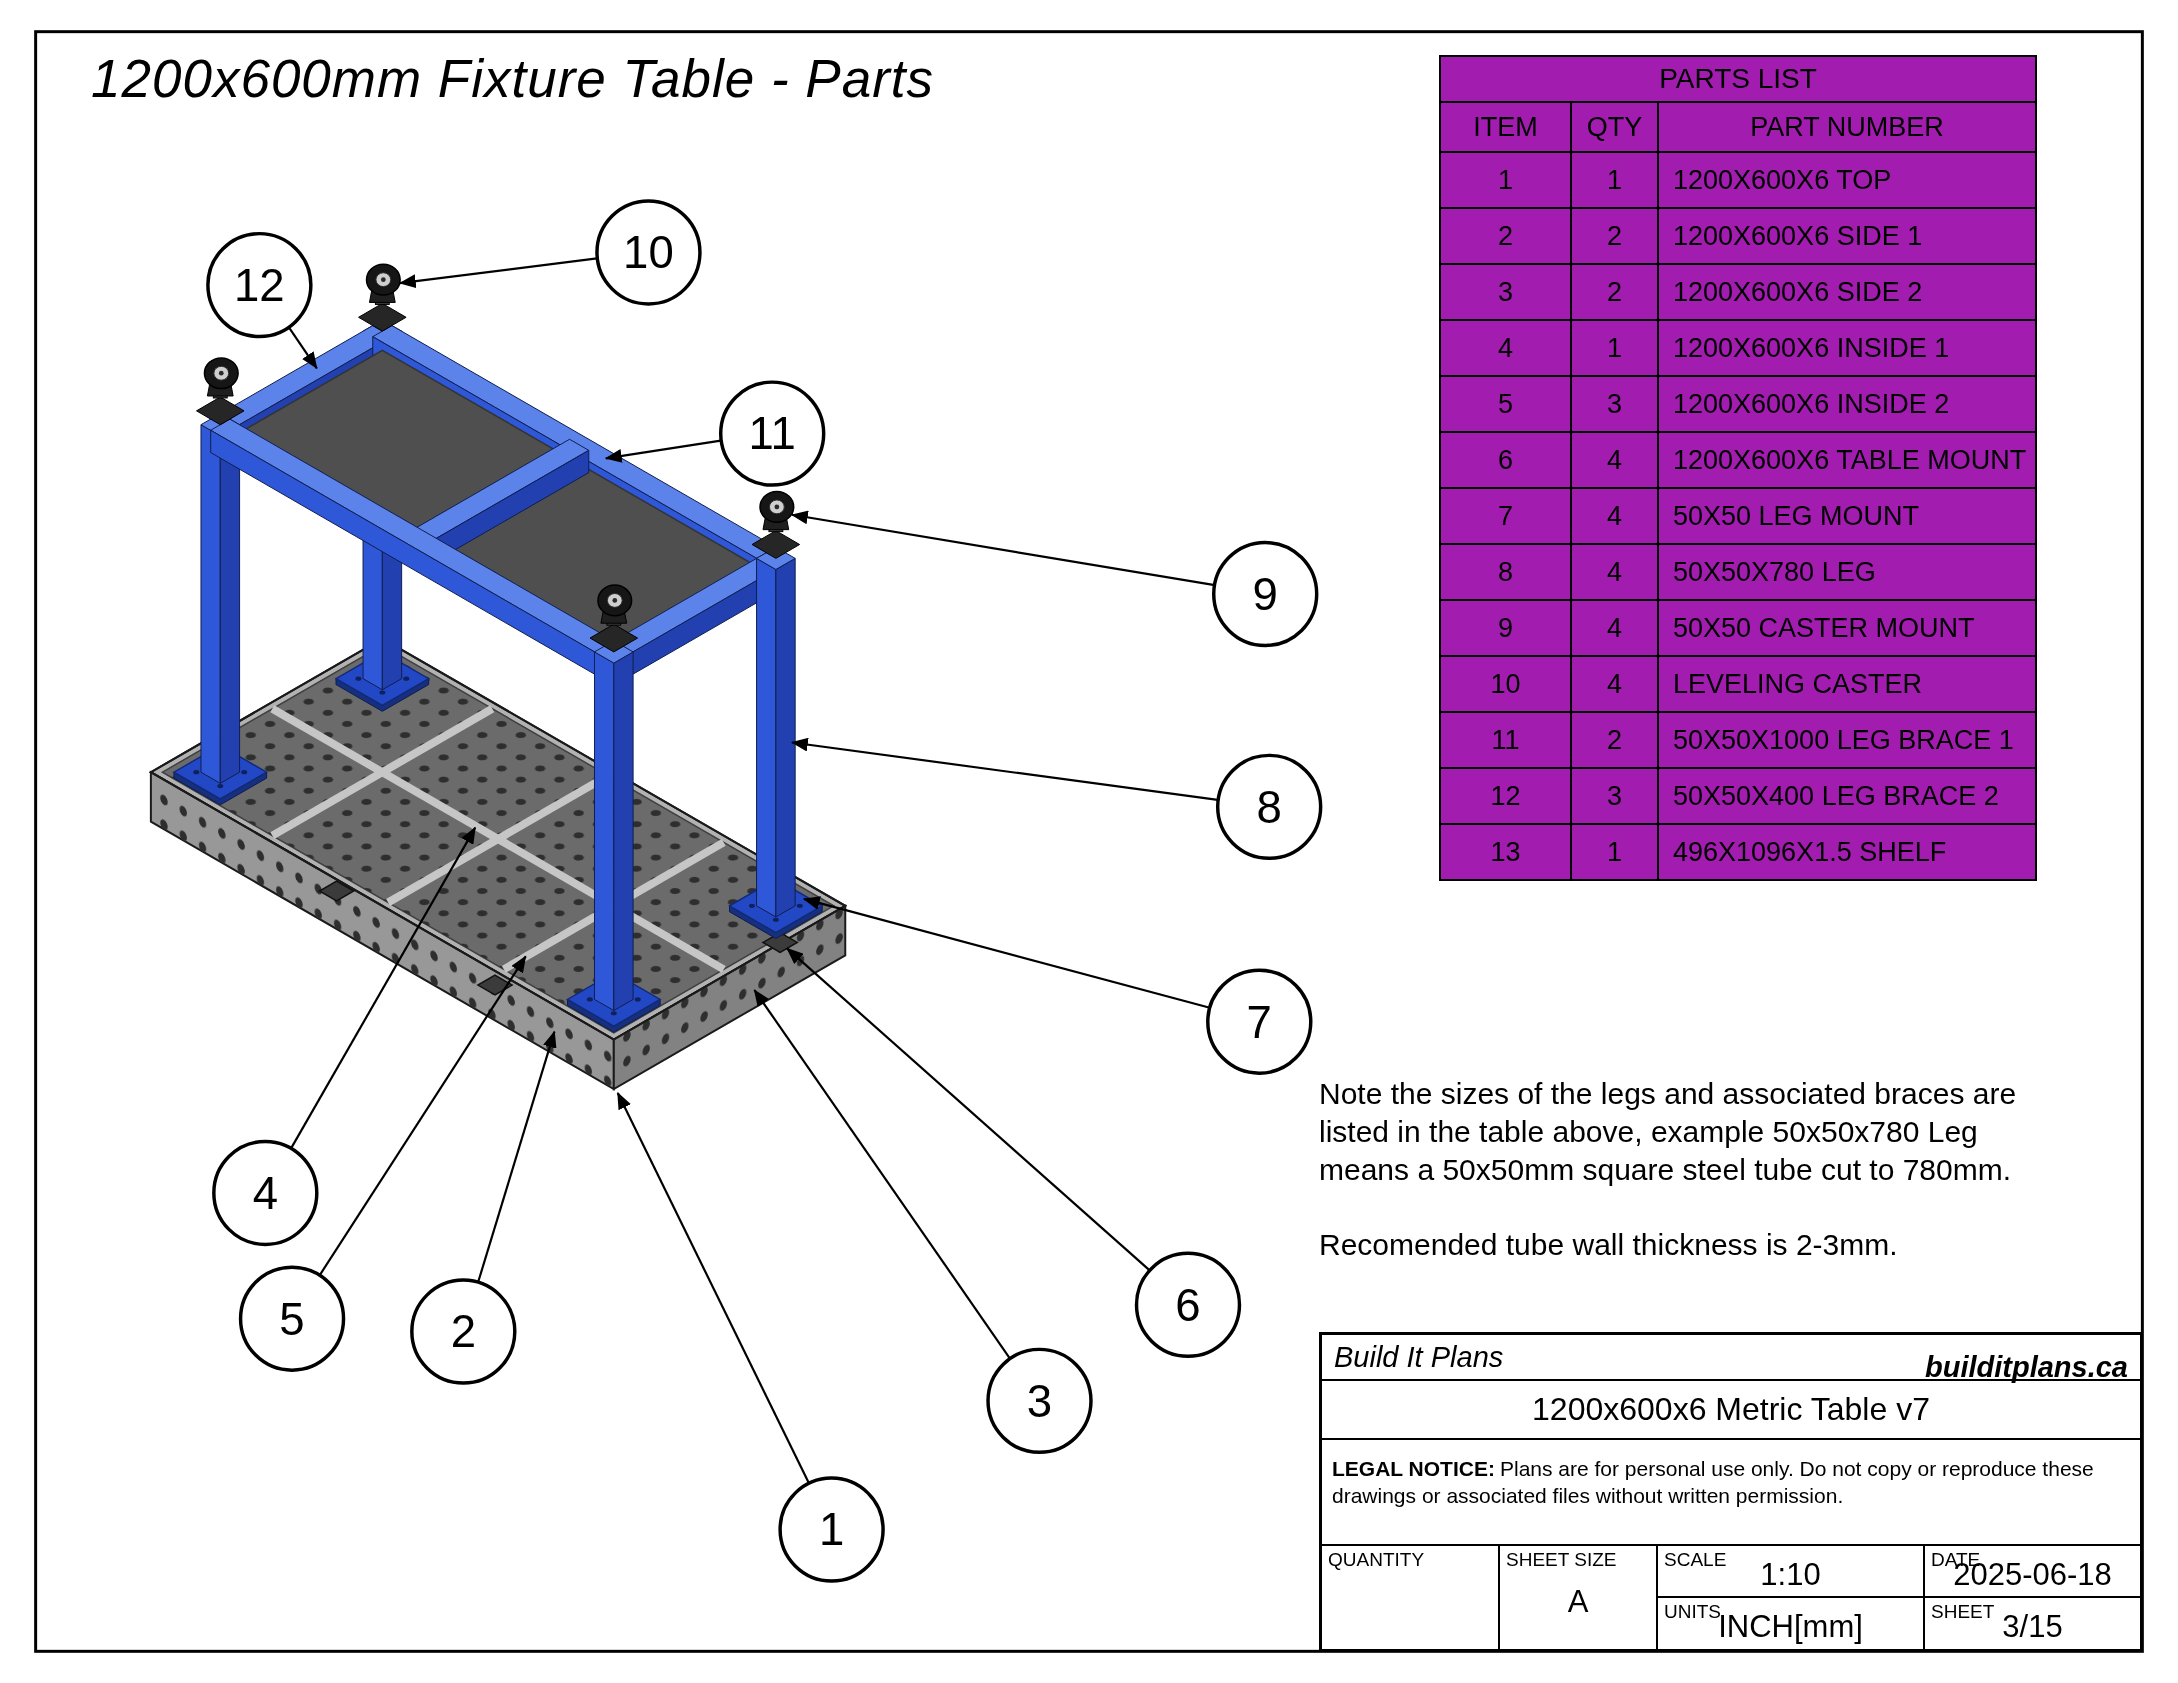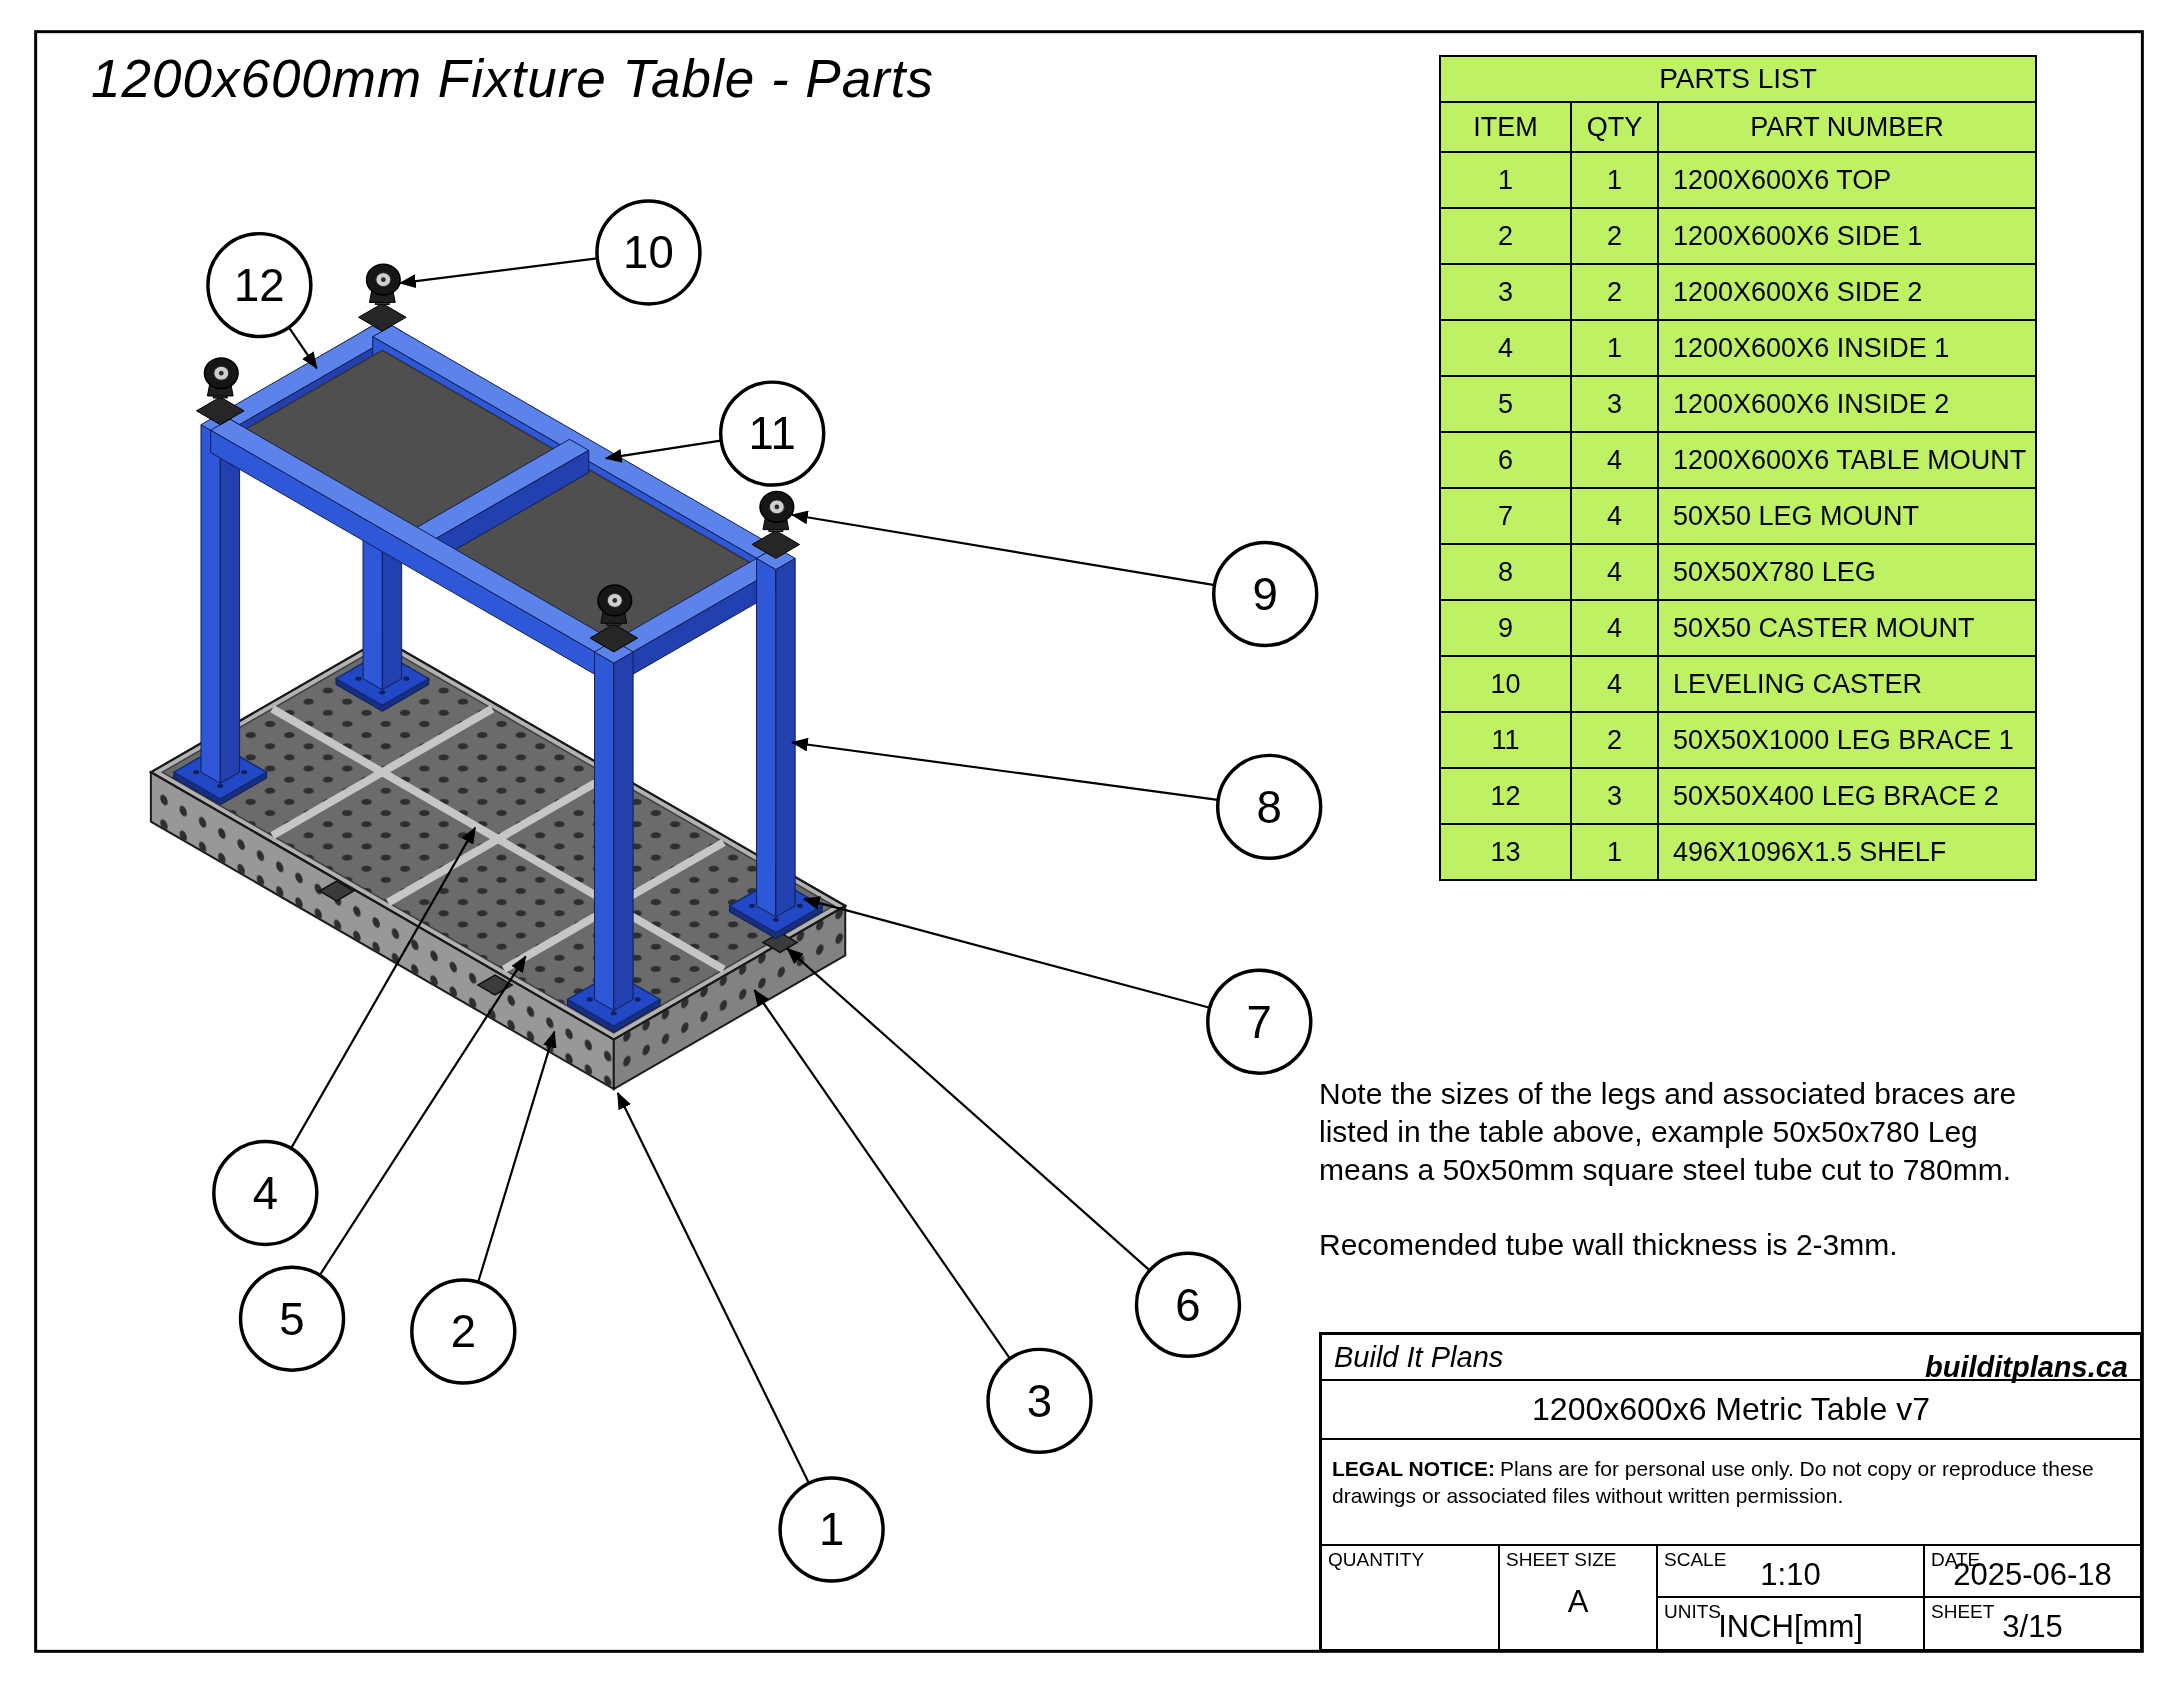--- a/index.html
+++ b/index.html
@@ -4,21 +4,21 @@
 <style>
   html,body { margin:0; padding:0; background:#ffffff; }
   .page { position:relative; width:2178px; height:1683px; background:#fff;
           font-family:"Liberation Sans", sans-serif; color:#000; overflow:hidden; }
   .scene { position:absolute; left:0; top:0; }
   .scene text.balloon-num { font-family:"Liberation Sans", sans-serif; font-size:46px; text-anchor:middle; fill:#000; }
   .sheet-title { position:absolute; left:91px; top:48px; font-size:53px; font-style:italic; letter-spacing:1px; }
 
   
   table.parts { position:absolute; left:1439px; top:55px; width:598px; border-collapse:collapse;
-                table-layout:fixed; font-size:27px; background:#bef264; }
+                table-layout:fixed; font-size:27px; background:#a21caf; }
   table.parts th, table.parts td { border:2px solid #000; padding:0 8px; height:54px;
                 text-align:center; font-weight:normal; overflow:hidden; white-space:nowrap; }
   table.parts thead tr.pl-title th { height:44px; font-size:28px; }
   table.parts thead tr.pl-cols th { height:48px; }
   table.parts td.pn { text-align:left; padding-left:14px; }
 
   
   .notes { position:absolute; left:1319px; top:1075px; width:818px; font-size:30px; line-height:1.26; }
   .notes p { margin:0 0 38px 0; white-space:pre-line; }
 

